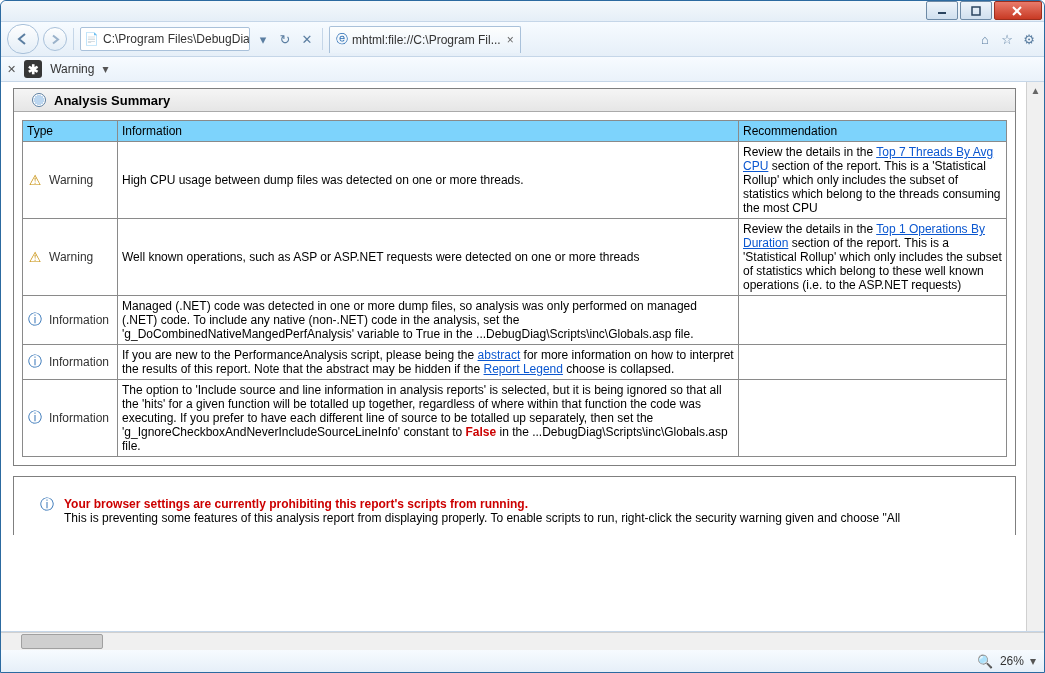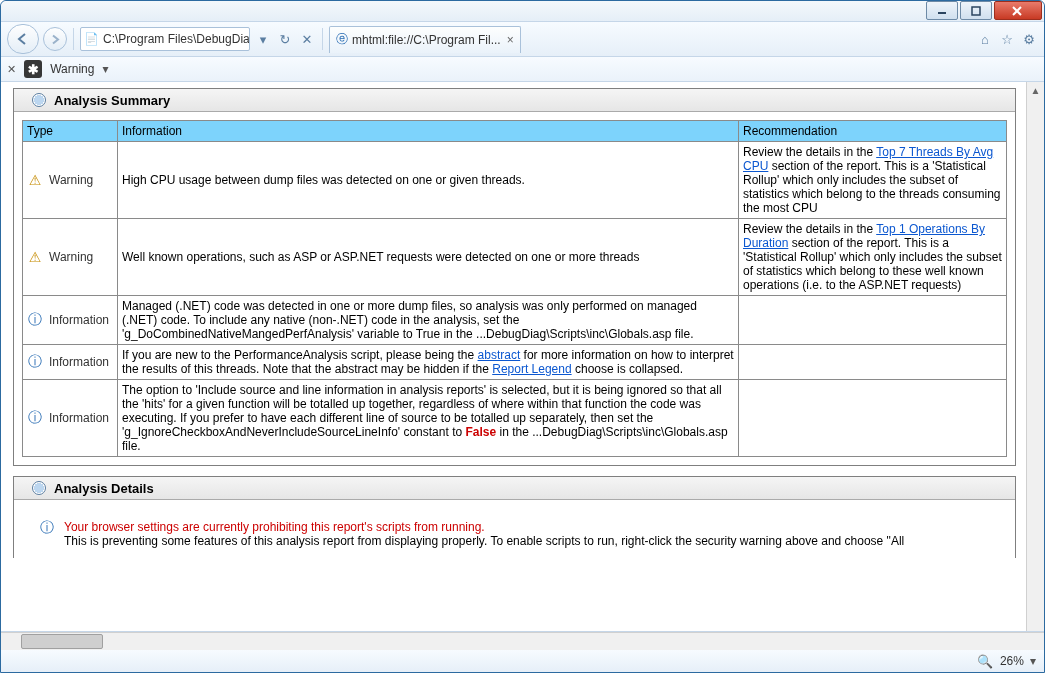--- a/index.html
+++ b/index.html
@@ -36,21 +36,21 @@
   col.c-desc{}
   col.c-rec{width:268px}
   .type-cell{display:flex;align-items:center;gap:6px;color:#333}
   .icn{width:16px;height:16px;display:inline-flex;align-items:center;justify-content:center;font-size:14px}
   .icn.warn{color:#c58b00}
   .icn.info{color:#2a6db3}
   a.link{color:#0b57d0;text-decoration:underline;cursor:pointer}
   .false{color:#c00;font-weight:bold}
   .msg{padding:20px 10px 10px 50px;position:relative;font-size:12px}
   .msg .icn{position:absolute;left:25px;top:20px}
-  .msg-title{color:#c00;font-weight:normal}
+  .msg-title{color:#c00;font-weight:bold}
   
   .statusbar{height:22px;background:linear-gradient(#f7fbff,#e6eff8);display:flex;align-items:center;justify-content:flex-end;padding:0 8px;gap:6px;font-size:12px;color:#333}
   .zoom-icn{color:#2a6db3;font-size:13px}
   
   .hscroll{height:17px;background:#f0f0f0;border-top:1px solid #d0d0d0;display:flex;align-items:center}
   .hscroll .thumb{width:80px;height:13px;margin-left:20px;background:#cfcfcf;border:1px solid #a0a0a0;border-radius:2px}
   
   .side-scroll{position:absolute;right:0;top:0;bottom:0;width:17px;background:#f0f0f0;border-left:1px solid #d0d0d0;display:flex;flex-direction:column;align-items:center;padding-top:3px}
   .side-scroll .arrow{font-size:10px;color:#666}
   .content-inner{margin-right:18px}
@@ -145,21 +145,21 @@
           </thead>
           <tbody>
 
             <tr>
               <td>
                     <div class="type-cell">
                       <span class="icn warn">⚠</span>
                       <span>Warning</span>
                     </div>
                   </td>
-              <td>High CPU usage between dump files was detected on one or given threads.</td>
+              <td>High CPU usage between dump files was detected on one or more threads.</td>
               <td><span>Review the details in the </span><a class="link">Top 7 Threads By Avg CPU</a><span> section of the report. This is a 'Statistical Rollup' which only includes the subset of statistics which belong to the threads consuming the most CPU</span></td>
             </tr>
 
             <tr>
               <td>
                     <div class="type-cell">
                       <span class="icn warn">⚠</span>
                       <span>Warning</span>
                     </div>
                   </td>
@@ -178,48 +178,44 @@
               <td></td>
             </tr>
 
             <tr>
               <td>
                     <div class="type-cell">
                       <span class="icn info">ⓘ</span>
                       <span>Information</span>
                     </div>
                   </td>
-              <td><span>If you are new to the PerformanceAnalysis script, please being the </span><a class="link">abstract</a><span> for more information on how to interpret the results of this threads.   Note that the abstract may be hidden if the </span><a class="link">Report Legend</a><span> choose is collapsed.</span></td>
+              <td><span>If you are new to the PerformanceAnalysis script, please being the </span><a class="link">abstract</a><span> for more information on how to interpret the results of this report.   Note that the abstract may be hidden if the </span><a class="link">Report Legend</a><span> choose is collapsed.</span></td>
               <td></td>
             </tr>
 
             <tr>
               <td>
                     <div class="type-cell">
                       <span class="icn info">ⓘ</span>
                       <span>Information</span>
                     </div>
                   </td>
               <td><span>The option to 'Include source and line information in analysis reports' is selected, but it is being ignored so that all the 'hits' for a given function will be totalled up together, regardless of where within that function the code was executing. If you prefer to have each different line of source to be totalled up separately, then set the 'g_IgnoreCheckboxAndNeverIncludeSourceLineInfo' constant to </span><span class="false">False</span><span> in the ...DebugDiag\Scripts\inc\Globals.asp file.</span></td>
               <td></td>
             </tr>
           </tbody>
         </table>
       </div>
     </div>
 
     <div class="panel" style="border-bottom:none">
-      <div class="panel-hdr">
-        <span class="radio"></span>
-        <span>Analysis Details</span>
-      </div>
       <div class="msg">
         <span class="icn info">ⓘ</span>
         <div class="msg-title">Your browser settings are currently prohibiting this report's scripts from running.</div>
-        <div>This is preventing some features of this analysis report from displaying properly. To enable scripts to run, right-click the security warning above and choose "All</div>
+        <div>This is preventing some features of this analysis report from displaying properly. To enable scripts to run, right-click the security warning given and choose "All</div>
       </div>
     </div>
 
     </div>
   </div>
 
   <div class="hscroll">
     <div class="thumb"></div>
   </div>
 

